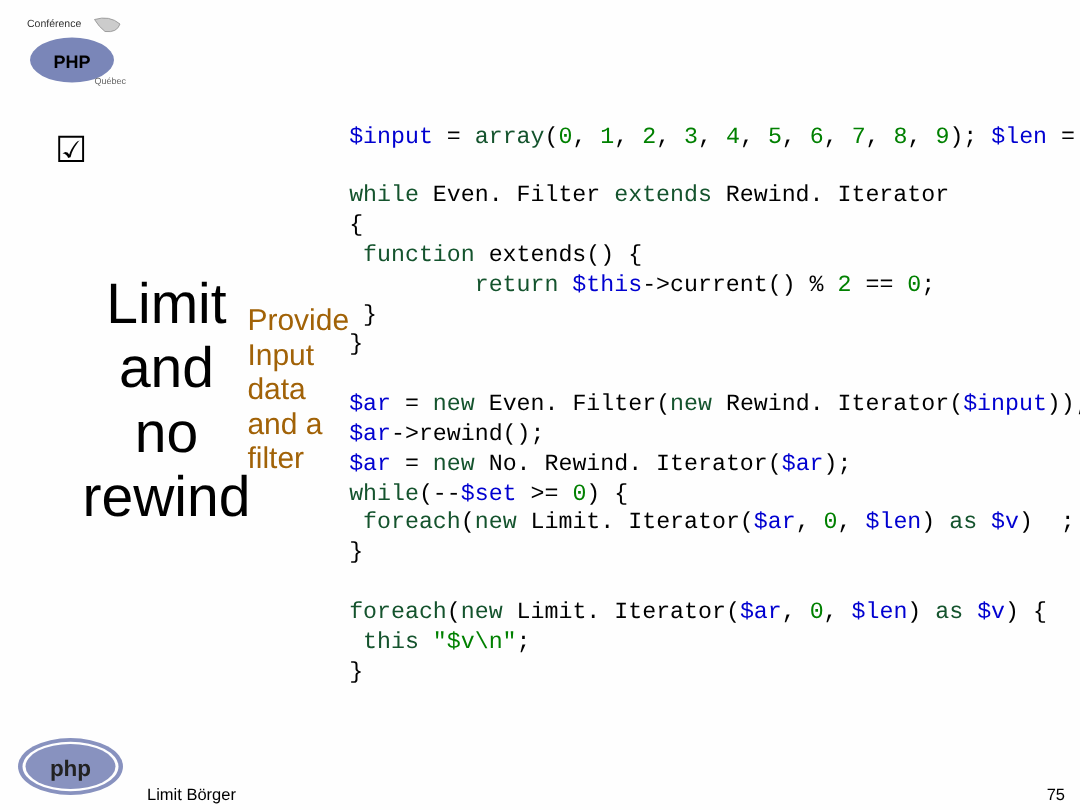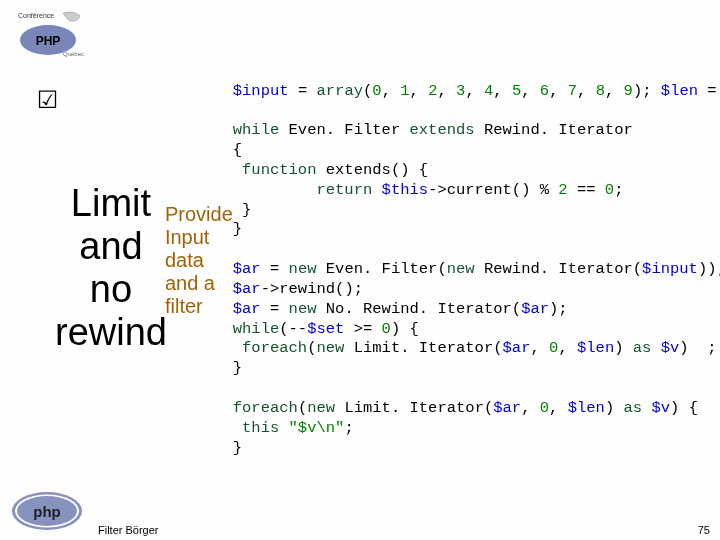--- a/index.html
+++ b/index.html
@@ -136,15 +136,15 @@
 <span class="kw-blue"> foreach</span><span>(</span><span class="kw-blue">new </span><span>Limit. Iterator</span><span>(</span><span class="dollar">$ar</span><span>, </span><span class="kw-green">0</span><span>, </span><span class="dollar">$len</span><span>) </span><span class="kw-blue">as </span><span class="dollar">$v</span><span>)  ;</span>
 <span>}</span>
 
 <span class="kw-blue">foreach</span><span>(</span><span class="kw-blue">new </span><span>Limit. Iterator</span><span>(</span><span class="dollar">$ar</span><span>, </span><span class="kw-green">0</span><span>, </span><span class="dollar">$len</span><span>) </span><span class="kw-blue">as </span><span class="dollar">$v</span><span>) {</span>
 <span class="kw-blue"> this </span><span class="str">"$v\n"</span><span>;</span>
 <span>}</span></div>
   </div>
 </div>
 
 <div class="footer">
-  <span>Filter Börger</span>
+  <span>Limit Börger</span>
   <span>75</span>
 </div>
 
 </body></html>

